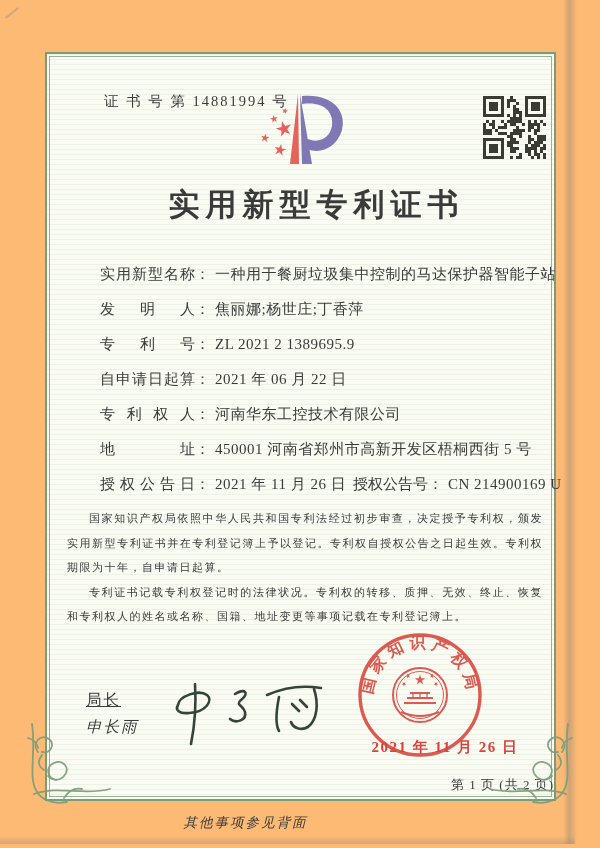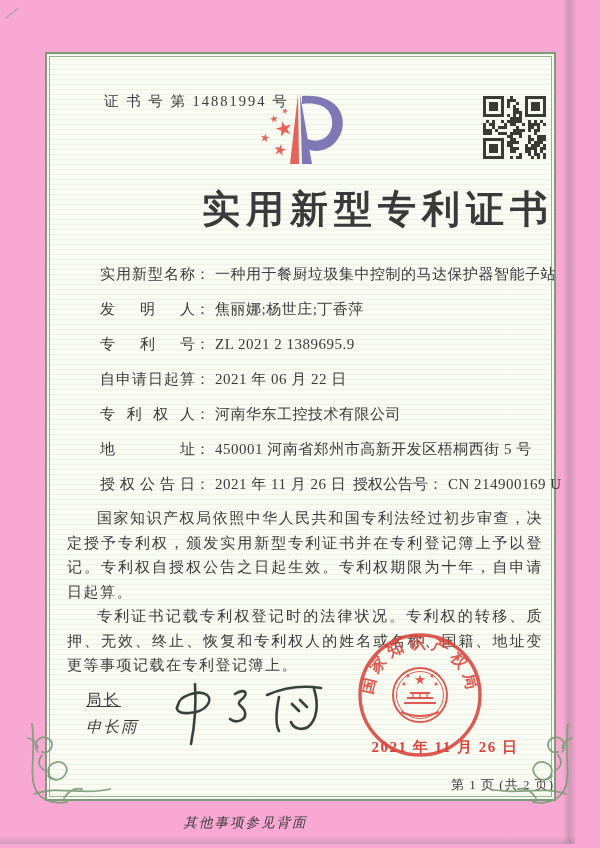--- a/index.html
+++ b/index.html
@@ -1,44 +1,44 @@
 <!DOCTYPE html>
 <html lang="zh"><head>
 <meta charset="utf-8">
 <style>
   html,body{margin:0;padding:0;width:600px;height:848px;overflow:hidden;
     font-family:"Liberation Serif","DejaVu Serif",serif;background:#ffffff;}
-  .page{position:relative;width:600px;height:848px;background:#f9a8d4;}
+  .page{position:relative;width:600px;height:848px;background:#fdba74;}
   
   .edge-right{position:absolute;left:563px;top:0;width:14px;height:844px;
     background:linear-gradient(90deg,rgba(120,120,118,0)0%,rgba(120,120,118,.35)45%,rgba(255,255,255,0)100%);}
   .edge-bottom{position:absolute;left:0;top:836px;width:575px;height:8px;
     background:linear-gradient(180deg,rgba(120,120,118,0),rgba(120,120,118,.3));}
   .pencil-mark{position:absolute;left:4px;top:12px;width:16px;height:2px;background:#9a9a96;
     transform:rotate(-38deg);opacity:.55;}
   
   .frame{position:absolute;left:45px;top:52px;width:511px;height:749px;box-sizing:border-box;
     border:2.5px solid #7c9b78;background:#fafcf3;
     background-image:repeating-linear-gradient(180deg,rgba(143,175,135,.13) 0 1px,rgba(0,0,0,0) 1px 5px);}
   .frame-inner{position:absolute;inset:2px;border:1px solid #96b292;pointer-events:none;}
   .cert-no{position:absolute;left:57px;top:38px;font-size:14.5px;color:#3c3c3c;letter-spacing:2px;}
   .logo{position:absolute;left:185px;top:22px;}
   .qr{position:absolute;left:436px;top:42px;width:63px;height:63px;}
-  .title{position:absolute;left:0;top:130px;width:100%;text-align:right;
-    font-size:38px;font-weight:700;color:#3a3a3a;letter-spacing:6px;}
+  .title{position:absolute;left:16px;top:130px;width:100%;text-align:center;
+    font-size:31px;font-weight:700;color:#3a3a3a;letter-spacing:6px;}
   
   .fields{position:absolute;left:38px;top:211px;width:450px;}
   .frow{position:relative;height:21px;margin-bottom:14px;font-size:15px;color:#3b3b3b;white-space:nowrap;margin-left:15px;}
   .flabel{display:inline-block;width:95px;text-align:justify;text-align-last:justify;vertical-align:top;}
   .colon{display:inline-block;margin-right:5px;}
   .fvalue{letter-spacing:.5px;}
   .f2{position:absolute;left:253px;top:0;}
   
   .paras{position:absolute;left:20px;top:452px;width:476px;color:#3b3b3b;}
-  .paras p{margin:0;font-size:15px;line-height:24.5px;letter-spacing:1.5px;
+  .paras p{margin:0;font-size:11px;line-height:24.5px;letter-spacing:1.5px;
     text-align:justify;text-indent:2em;}
   
   .sig-label{position:absolute;left:39px;top:636px;font-size:15.5px;color:#3b3b3b;letter-spacing:2px;text-decoration:underline;}
   .sig-name{position:absolute;left:39px;top:663px;font-size:15.5px;color:#3b3b3b;letter-spacing:2px;font-style:italic;}
   .signature{position:absolute;left:104px;top:618px;}
   
   .seal{position:absolute;left:300px;top:570px;opacity:.88;}
   .seal-date{position:absolute;left:308px;top:684px;width:180px;text-align:center;
     font-size:15px;color:#d8443c;letter-spacing:1.5px;font-weight:600;}
   .page-num{position:absolute;left:0;top:722px;width:100%;text-align:right;

